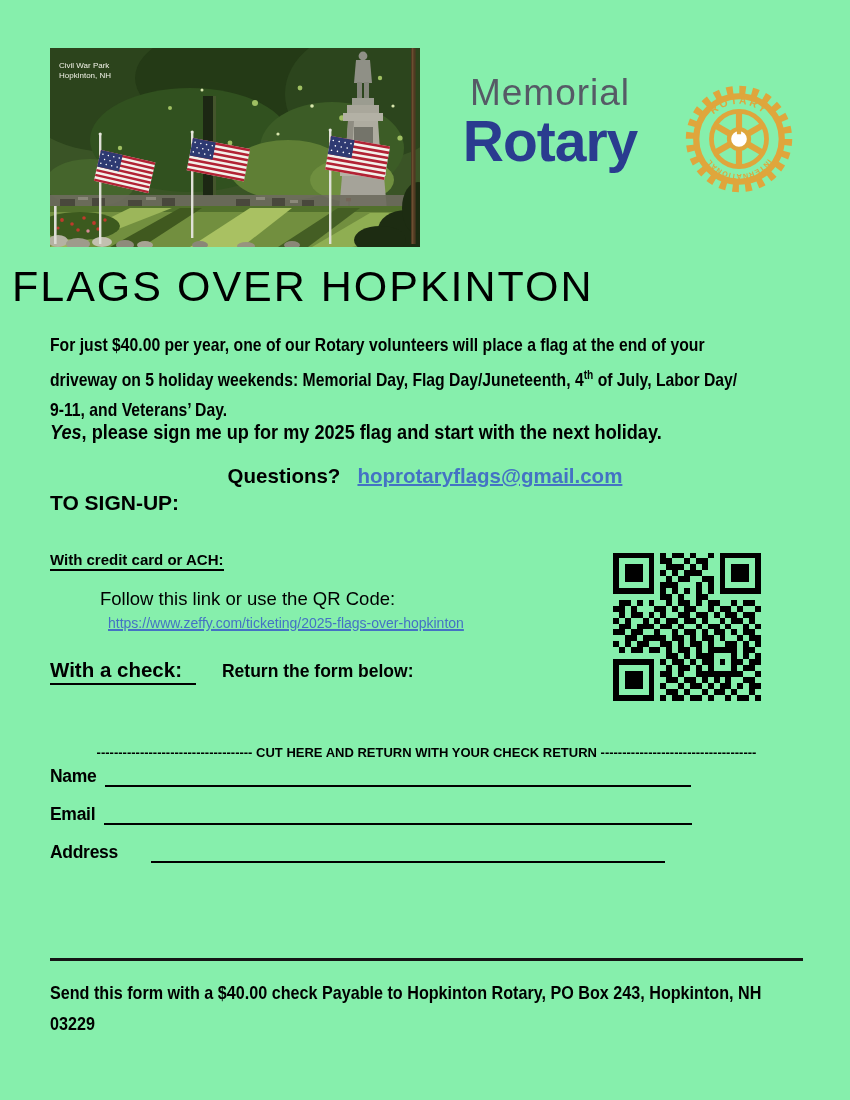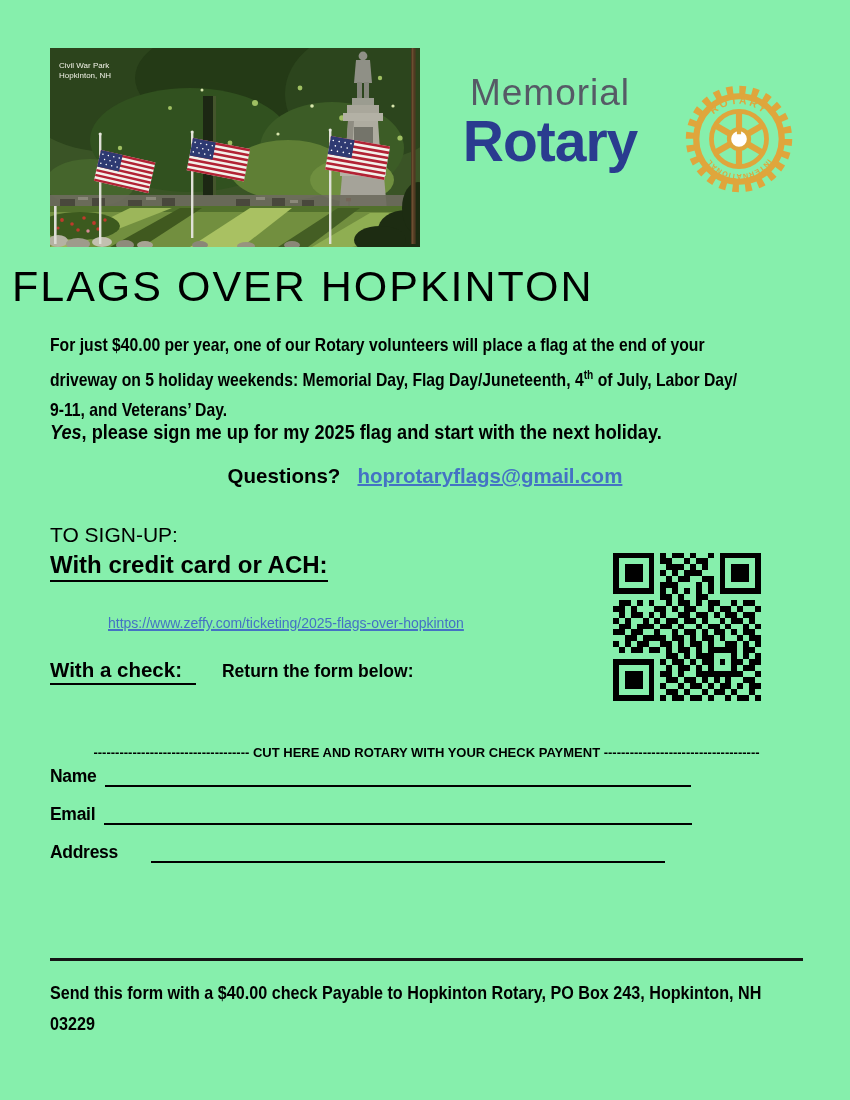--- a/index.html
+++ b/index.html
@@ -25,23 +25,23 @@
   .intro{position:absolute;left:50px;top:330px;font-size:18.5px;font-weight:700;line-height:30px;}
   .intro sup{font-size:12px;}
 
   .yes-line{position:absolute;left:50px;top:421px;font-size:19.5px;font-weight:700;}
   .yes-line .it{font-style:italic;}
 
   .questions{position:absolute;left:0;top:464px;width:100%;text-align:center;
              font-size:20.5px;font-weight:700;}
   a.link{color:#4472C4;text-decoration:underline;text-decoration-thickness:2px;cursor:pointer;}
 
-  .to-signup{position:absolute;left:50px;top:523px;font-size:21px;font-weight:400;}
-
-  .credit-heading{position:absolute;left:50px;top:551px;font-size:24px;font-weight:700;}
+  .to-signup{position:absolute;left:50px;top:491px;font-size:21px;font-weight:700;}
+
+  .credit-heading{position:absolute;left:50px;top:551px;font-size:15px;font-weight:700;}
   .u{display:inline-block;border-bottom:2.5px solid #000;padding-bottom:1px;}
   .follow{position:absolute;left:100px;top:588px;font-size:18.5px;font-weight:400;}
   .zeffy{position:absolute;left:108px;top:615px;font-size:14px;font-weight:400;}
 
   .check-row{position:absolute;left:50px;top:658px;font-size:20.5px;font-weight:700;}
   .check-row .pad{display:inline-block;width:26px;}
   .check-row .instr{font-size:17.5px;}
 
   .qr{position:absolute;left:613px;top:551px;width:148px;height:151px;}
 
@@ -279,20 +279,21 @@
   <div class="questions">
     <span>Questions?</span>&nbsp;&nbsp;
     <a class="link">hoprotaryflags@gmail.com</a>
   </div>
 
   <div class="to-signup">TO SIGN-UP:</div>
 
   <div class="credit-heading">
     <span class="u">With credit card or ACH:</span>
   </div>
+  <div class="follow">Follow this link or use the QR Code:</div>
   <a class="zeffy link">https://www.zeffy.com/ticketing/2025-flags-over-hopkinton</a>
 
   <div class="check-row">
     <span class="u" style="padding-right:14px;">With a check:</span><span class="pad"></span><span class="instr">Return the form below:</span>
   </div>
 
   <svg id="qr-svg" class="qr" viewBox="0 0 25 25" shape-rendering="crispEdges" fill="#000" aria-hidden="true">
       <rect x="0" y="0" width="1" height="1"></rect>
       <rect x="1" y="0" width="1" height="1"></rect>
       <rect x="2" y="0" width="1" height="1"></rect>
@@ -630,21 +631,21 @@
       <rect x="11" y="24" width="1" height="1"></rect>
       <rect x="13" y="24" width="1" height="1"></rect>
       <rect x="14" y="24" width="1" height="1"></rect>
       <rect x="16" y="24" width="1" height="1"></rect>
       <rect x="19" y="24" width="1" height="1"></rect>
       <rect x="21" y="24" width="1" height="1"></rect>
       <rect x="22" y="24" width="1" height="1"></rect>
       <rect x="24" y="24" width="1" height="1"></rect>
     </svg>
 
-  <div class="cut">------------------------------------ CUT HERE AND ROTARY WITH YOUR CHECK PAYMENT ------------------------------------</div>
+  <div class="cut">------------------------------------ CUT HERE AND RETURN WITH YOUR CHECK RETURN ------------------------------------</div>
 
   <div class="frow row-name">
     <span class="flabel">Name</span>
     <span class="fline"></span>
   </div>
   <div class="frow row-email">
     <span class="flabel">Email</span>
     <span class="fline"></span>
   </div>
   <div class="frow row-address">

